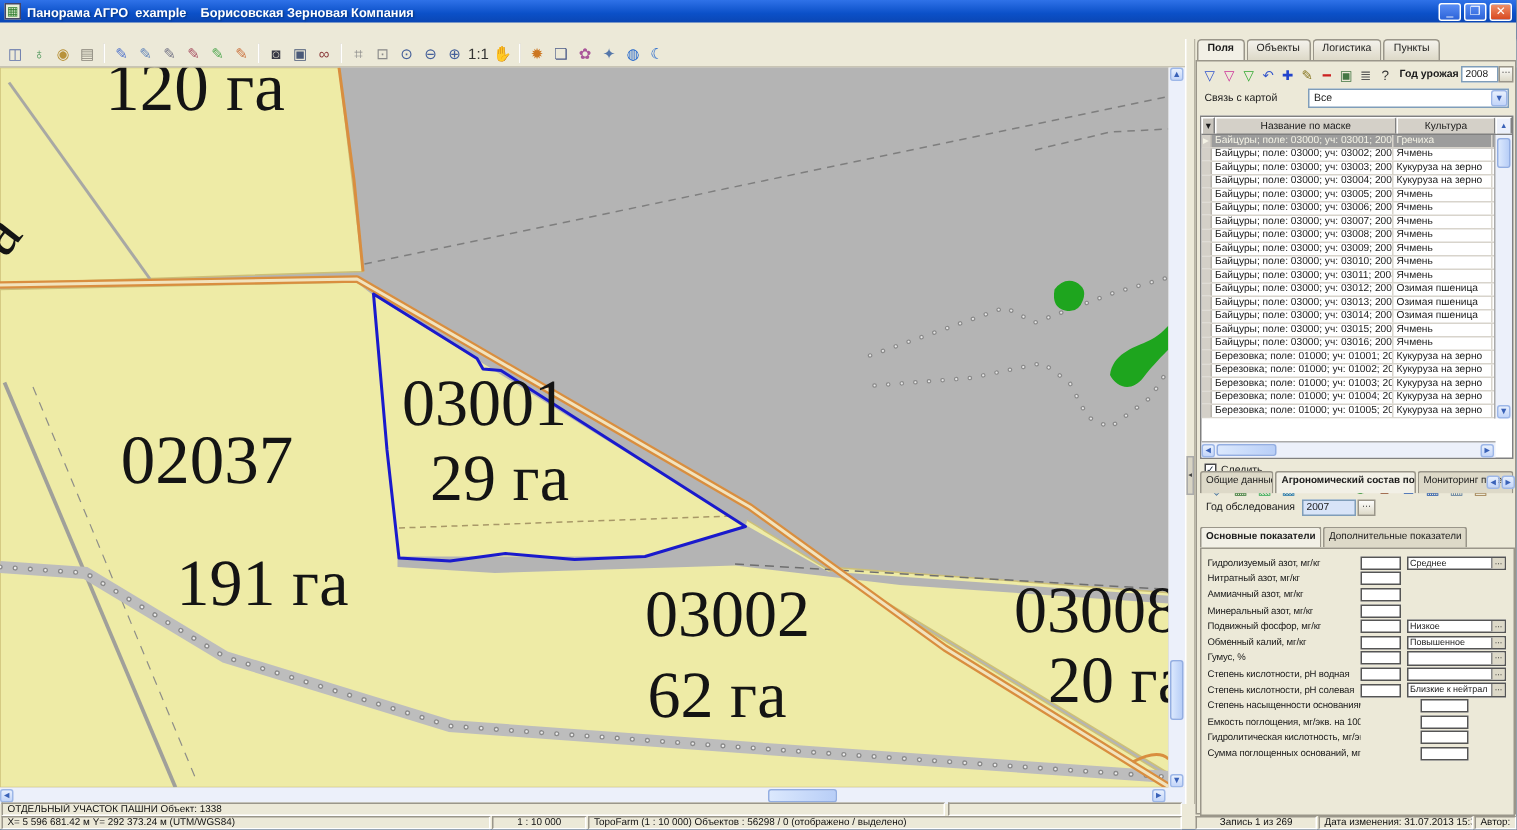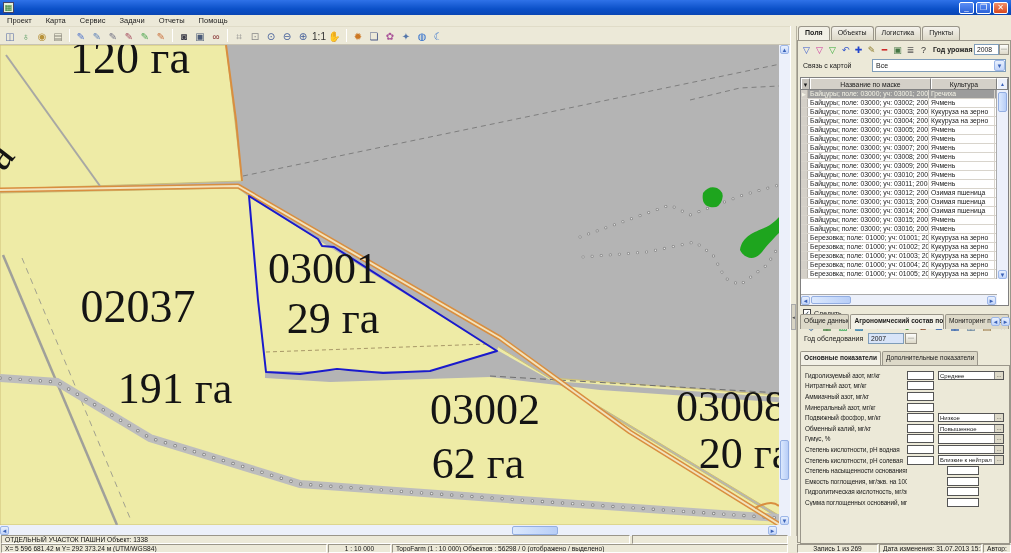--- a/index.html
+++ b/index.html
@@ -103,35 +103,28 @@
   .scell{position:absolute;height:9px;line-height:8px;border:1px solid;border-color:#9a968a #fff #fff #9a968a;
     background:#ece9d8;padding:0 3px;overflow:hidden;white-space:nowrap;}
 </style>
 </head>
 <body>
 
 <div class="app">
 
   <div class="titlebar">
     <span class="app-ico">▦</span>
+    <span class="title-text">Панорама АГРО  example    Борисовская Зерновая Компания</span>
     <span class="win-btns">
       <span class="win-btn">_</span>
       <span class="win-btn">❐</span>
       <span class="win-btn close">✕</span>
     </span>
   </div>
 
-  <div class="menubar" id="menubar">
-      <span class="menu-item">Проект</span>
-      <span class="menu-item">Карта</span>
-      <span class="menu-item">Сервис</span>
-      <span class="menu-item">Задачи</span>
-      <span class="menu-item">Отчеты</span>
-      <span class="menu-item">Помощь</span>
-    </div>
 
   <div class="toolbar" id="toolbar">
       <span class="tb-icon" style="color: rgb(91, 111, 168);">◫</span>
       <span class="tb-icon" style="color: rgb(63, 143, 79);">♁</span>
       <span class="tb-icon" style="color: rgb(184, 146, 58);">◉</span>
       <span class="tb-icon" style="color: rgb(136, 133, 122);">▤</span>
       <span class="tb-sep"></span>
       <span class="tb-icon" style="color: rgb(85, 119, 204);">✎</span>
       <span class="tb-icon" style="color: rgb(102, 136, 187);">✎</span>
       <span class="tb-icon" style="color: rgb(119, 119, 136);">✎</span>

